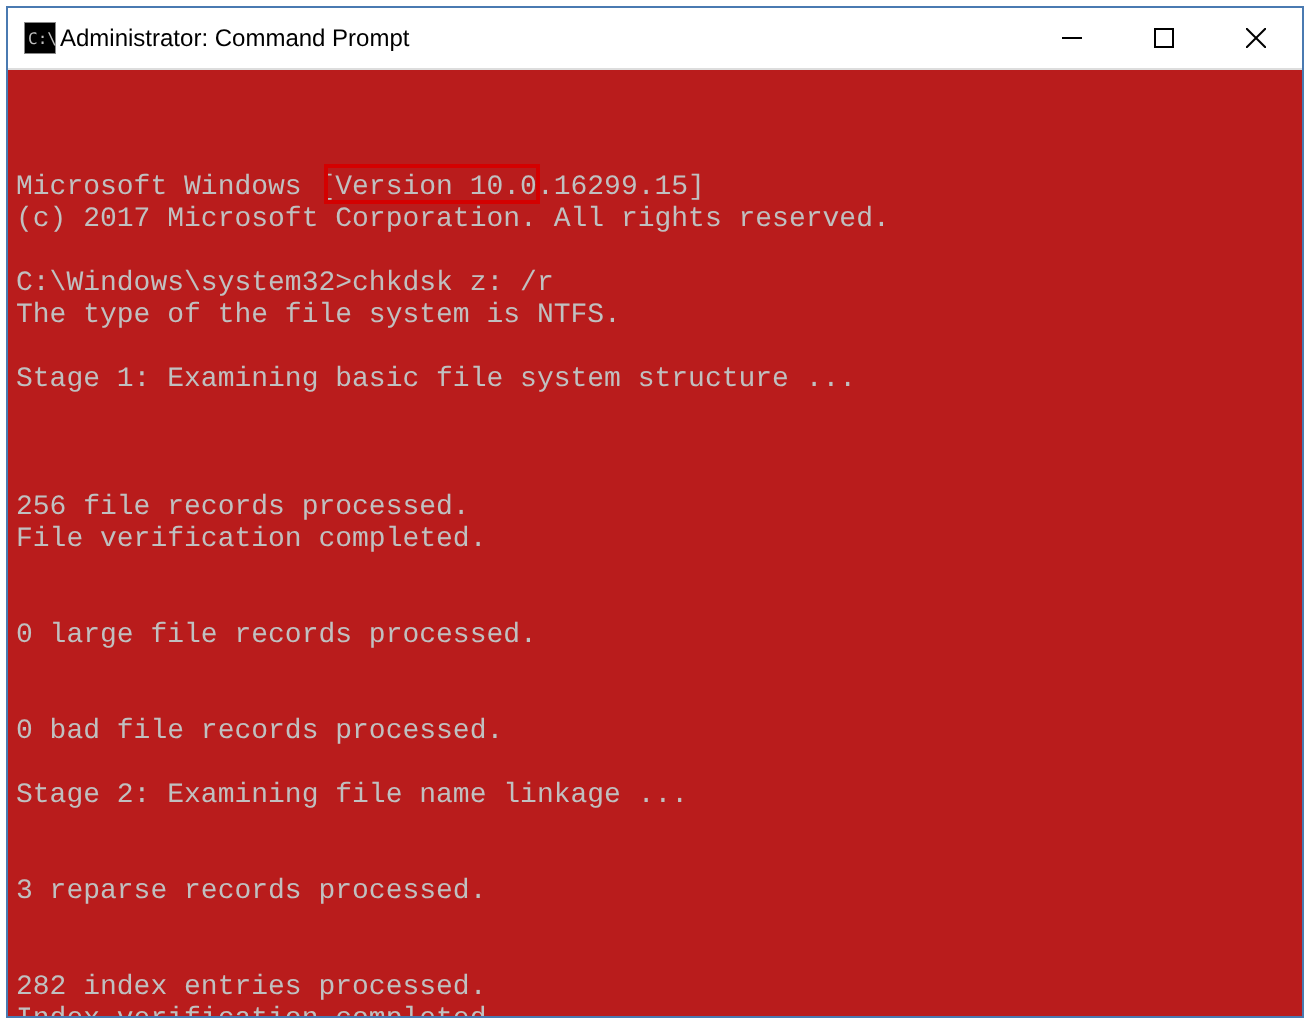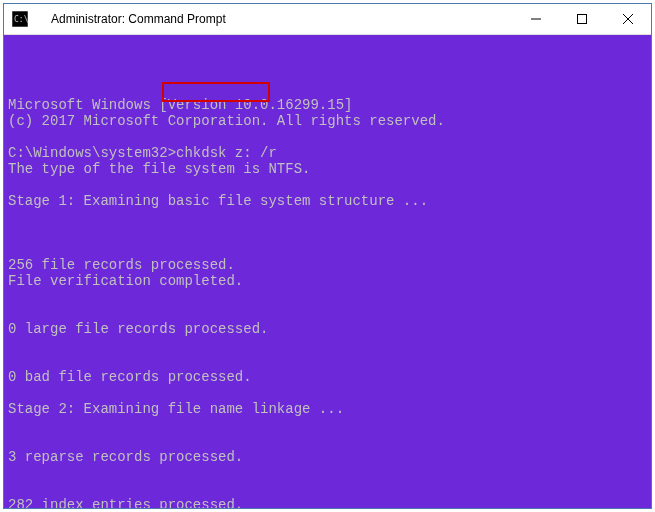--- a/index.html
+++ b/index.html
@@ -28,47 +28,47 @@
   }
   .titlebar .icon-wrap {
     width: 16px;
     height: 16px;
     margin-left: 8px;
     display: flex;
     align-items: center;
     justify-content: center;
   }
   .titlebar .title-text {
-    margin-left: 23px;
+    margin-left: 2px;
     font-size: 12px;
     color: #000;
     flex: 1;
     white-space: nowrap;
     overflow: hidden;
   }
   .winbtns { display: flex; height: 100%; }
   .winbtn {
     width: 46px;
     height: 100%;
     display: flex;
     align-items: center;
     justify-content: center;
     font-size: 10px;
     color: #000;
     cursor: default;
   }
   .winbtn svg { display: block; }
   .terminal {
     flex: 1;
-    background: #6d28d9;
+    background: #b91c1c;
     color: #c0c0c0;
     font-family: Consolas, "Courier New", monospace;
     font-size: 14px;
     line-height: 16px;
-    padding: 14px 4px;
+    padding: 3px 4px;
     white-space: pre;
     overflow: hidden;
     position: relative;
   }
   .term-line { white-space: pre; }
   .highlight-box {
     position: absolute;
     border: 2px solid #d40000;
     box-sizing: border-box;
     pointer-events: none;

